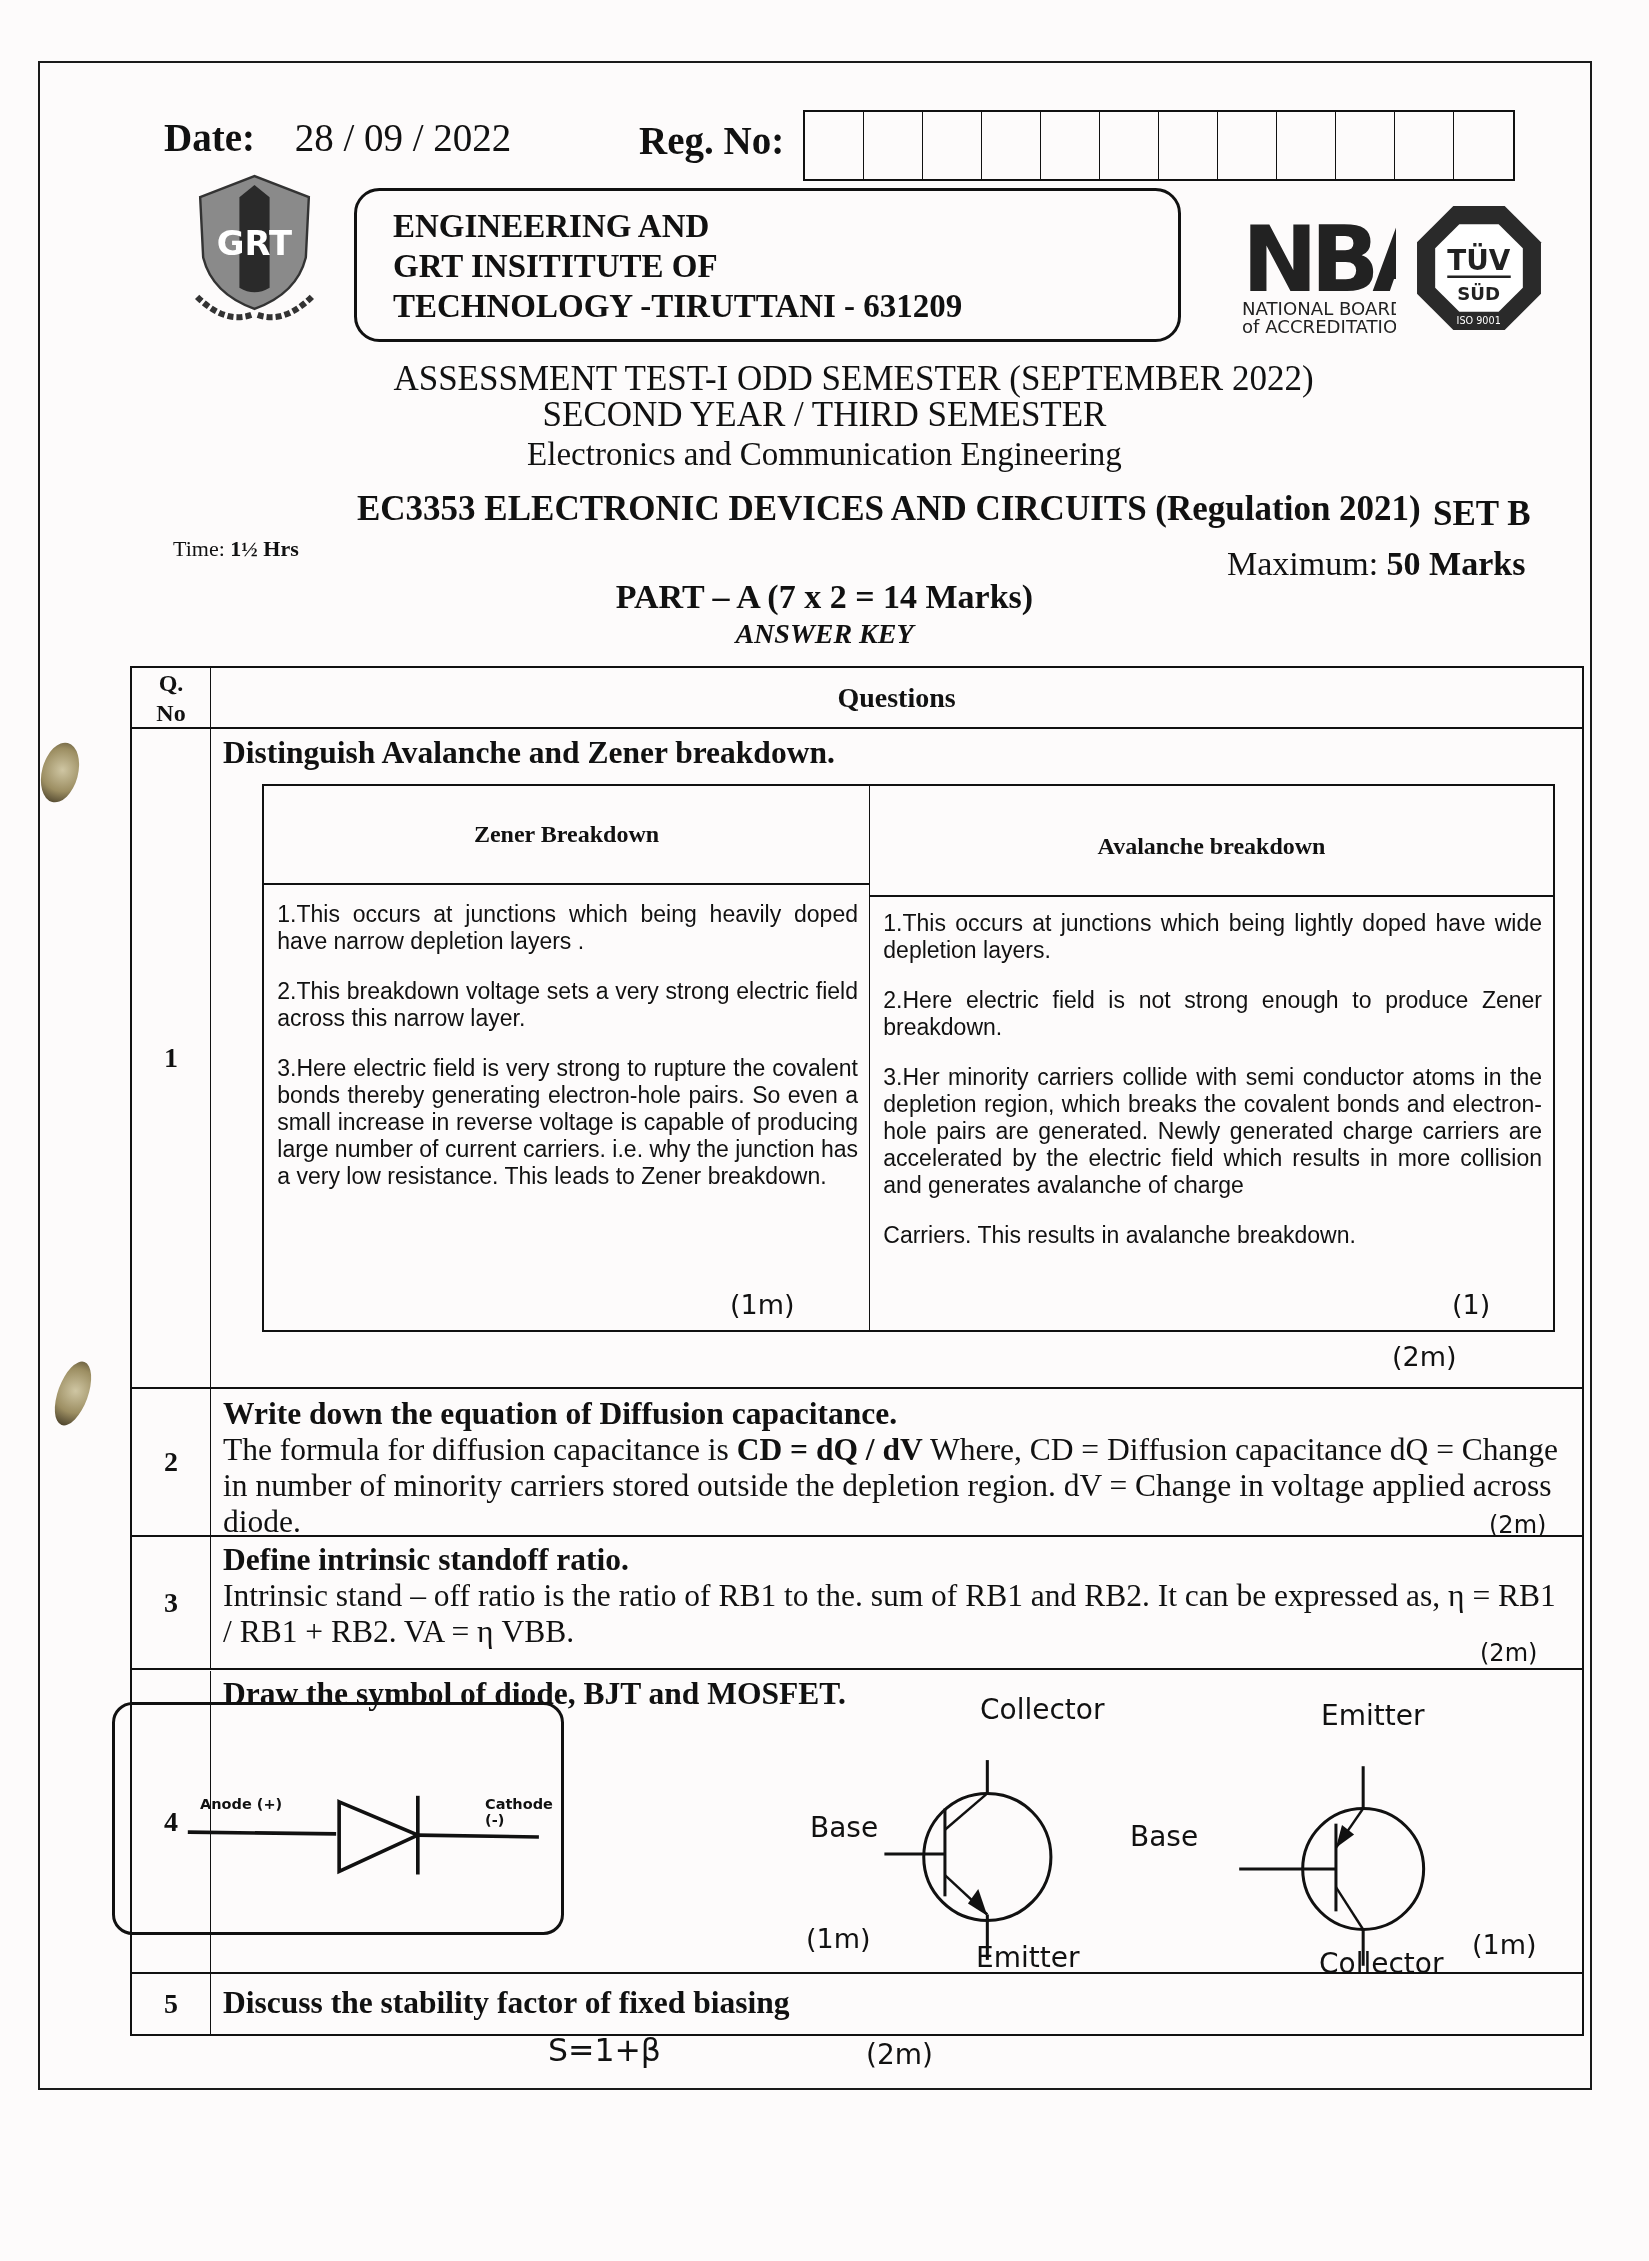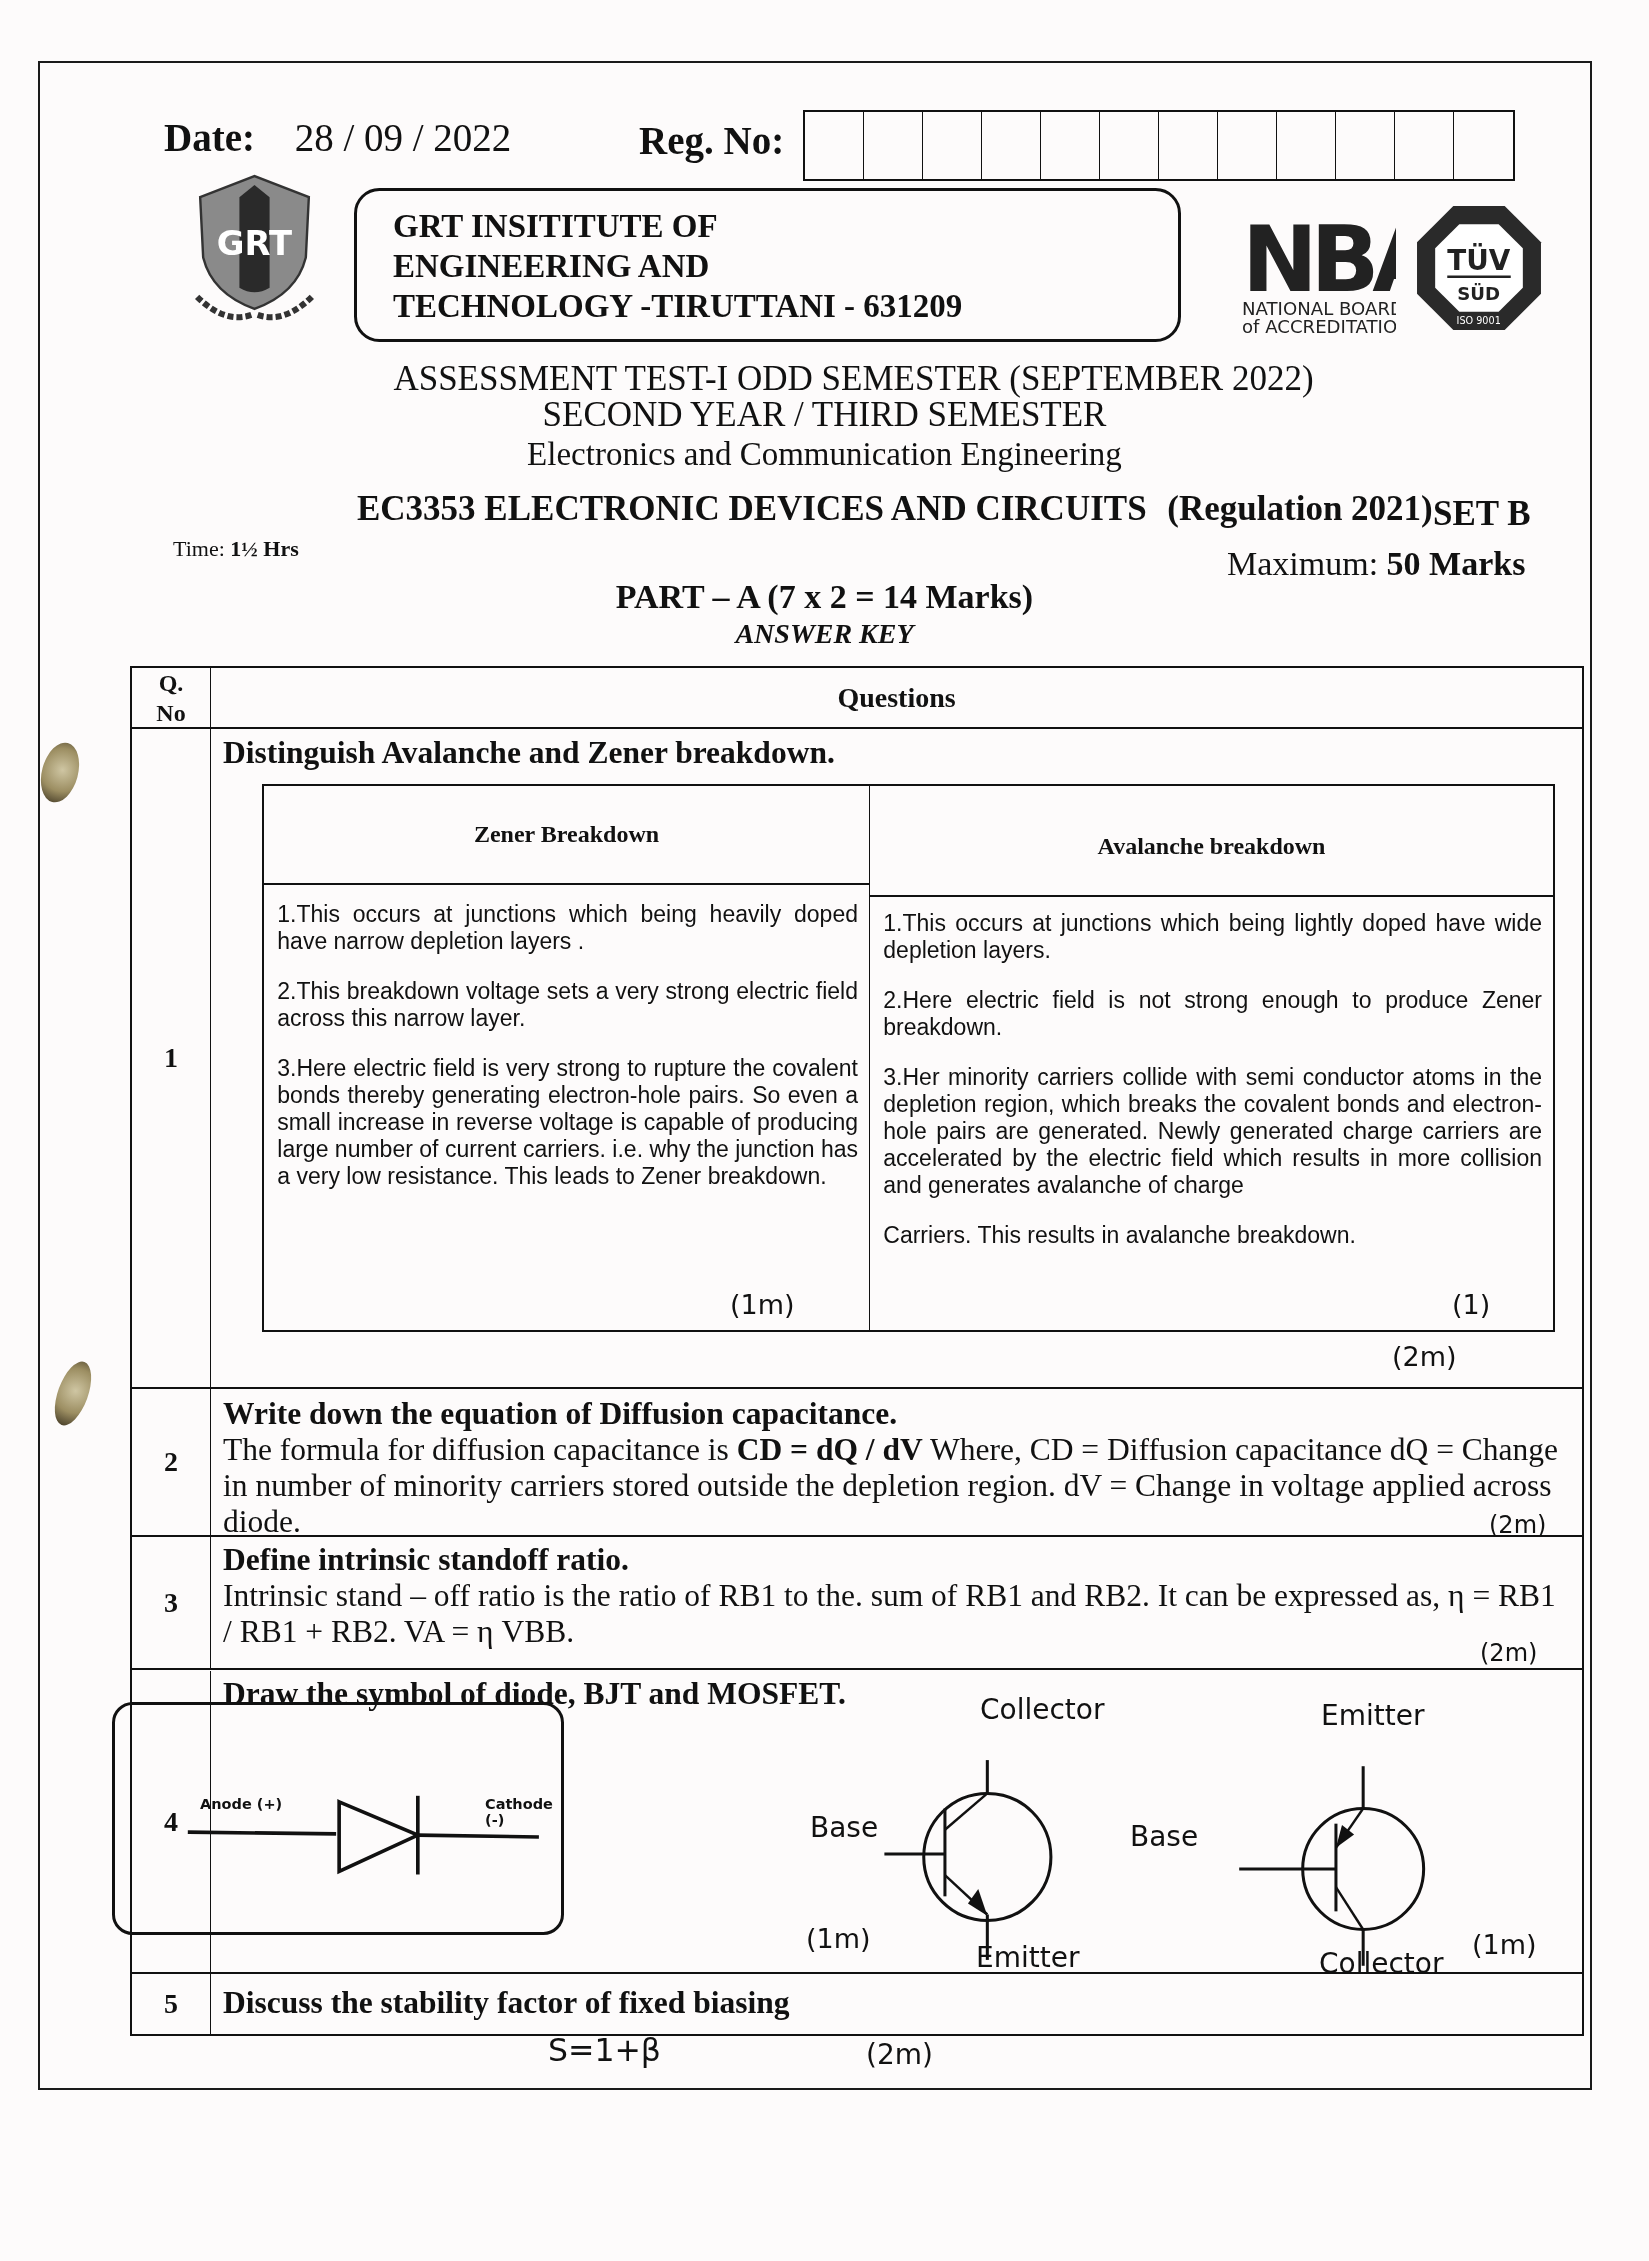--- a/index.html
+++ b/index.html
@@ -29,21 +29,21 @@
   }
   .grt-logo { left:188px; top:173px; width:133px; height:157px; }
   .nba-logo { left:1239px; top:206px; width:157px; height:130px; }
   .tuv-logo { left:1414px; top:203px; width:130px; height:130px; }
 
   .center-line { left:0; width:1649px; text-align:center; white-space:nowrap; }
   .t1 { top:359px; font-size:35px;padding-left:29px; }
   .t2 { top:395px; font-size:35px; }
   .t3 { top:436px; font-size:33px; }
   .course { left:357px; top:489px; font-size:35px; font-weight:bold; white-space:nowrap; }
-  .course .reg { font-weight:bold;margin-left:12px; }
+  .course .reg { font-weight:bold; }
   .setb { left:1433px; top:494px; font-size:35px; font-weight:bold; }
   .time { left:173px; top:536px; font-size:22px; white-space:nowrap; }
   .maxm { left:1227px; top:545px; font-size:34px; white-space:nowrap; }
   .parta { top:578px; font-size:34px; font-weight:bold; }
   .akey { top:618px; font-size:28px; font-weight:bold; font-style:italic; }
 
   
   .qtable {
     position:absolute; left:130px; top:666px; width:1454px; height:1370px;
     border:2.4px solid #111; box-sizing:border-box;
@@ -103,22 +103,22 @@
 
 <svg class="abs grt-logo" viewBox="0 0 220 260">
   <path d="M20 40 L110 5 L200 40 L195 140 Q180 200 110 225 Q40 200 25 140 Z" fill="#8a8a8a" stroke="#333" stroke-width="4"></path>
   <path d="M85 40 L110 20 L135 40 L135 190 Q110 205 85 190 Z" fill="#2a2a2a"></path>
   <text x="110" y="135" text-anchor="middle" font-family="DejaVu Sans, sans-serif" font-weight="bold" font-size="56" fill="#fff">GRT</text>
   <path d="M15 205 Q60 250 105 235" stroke="#333" stroke-width="10" fill="none" stroke-dasharray="10 5"></path>
   <path d="M205 205 Q160 250 115 235" stroke="#333" stroke-width="10" fill="none" stroke-dasharray="10 5"></path>
 </svg>
 
 <div class="abs inst-box">
+  <div>ENGINEERING AND</div>
   <div>GRT INSITITUTE OF</div>
-  <div>ENGINEERING AND</div>
   <div>TECHNOLOGY -TIRUTTANI - 631209</div>
 </div>
 
 <svg class="abs nba-logo" viewBox="0 0 260 215">
   <text x="5" y="140" font-family="DejaVu Sans, sans-serif" font-weight="bold" font-size="150" fill="#222" letter-spacing="-12">NBA</text>
   <text x="5" y="180" font-family="DejaVu Sans, sans-serif" font-size="30" fill="#222">NATIONAL BOARD</text>
   <text x="5" y="210" font-family="DejaVu Sans, sans-serif" font-size="30" fill="#222">of ACCREDITATION</text>
 </svg>
 
 <svg class="abs tuv-logo" viewBox="0 0 215 215">

